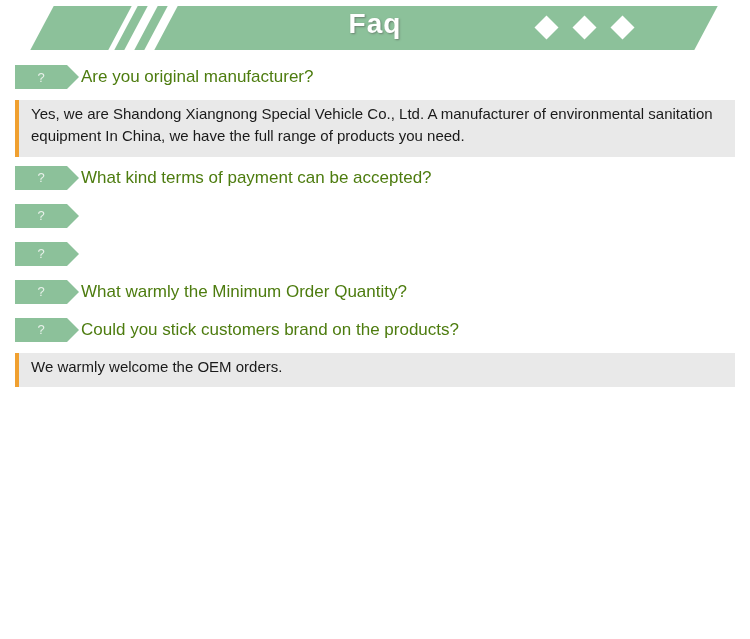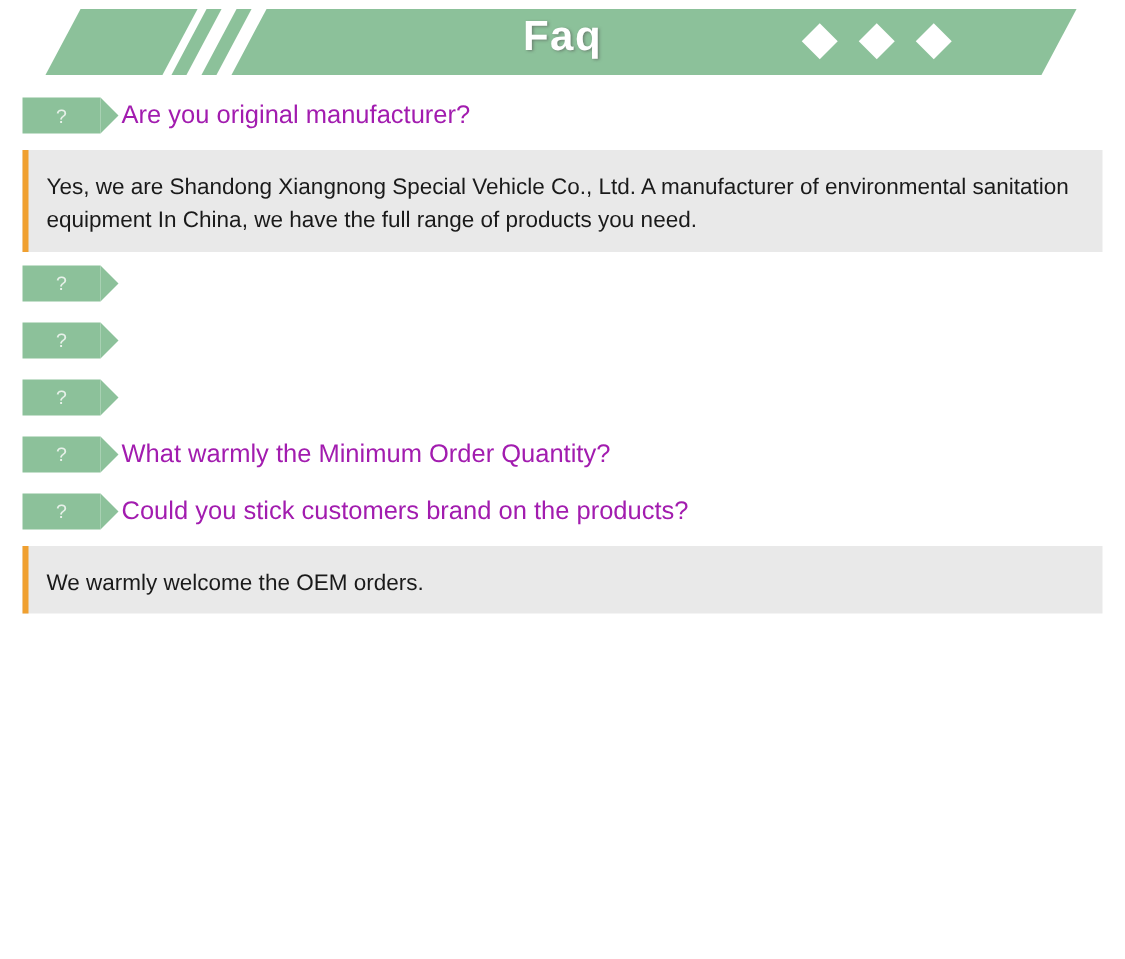--- a/index.html
+++ b/index.html
@@ -129,26 +129,26 @@
     right: -12px;
     top: 0;
     width: 0;
     height: 0;
     border-top: 12px solid transparent;
     border-bottom: 12px solid transparent;
     border-left: 12px solid #8cc19a;
   }
   .q-text {
     font-size: 17px;
-    color: #a21caf;
+    color: #4d7c0f;
   }
   .answer-box {
     background: #e9e9e9;
     border-left: 4px solid #f0a030;
-    padding: 14px 12px 10px 12px;
+    padding: 3px 12px 10px 12px;
     font-size: 15px;
     color: #1a1a1a;
     line-height: 1.45;
     box-sizing: border-box;
   }
 </style>
 </head>
 <body>
 
 <div class="page">
@@ -172,20 +172,21 @@
       <div class="question-row">
         <span class="q-badge">?</span>
         <span class="q-text">Are you original manufacturer?</span>
       </div>
       <div class="answer-box">Yes, we are Shandong Xiangnong Special Vehicle Co., Ltd. A manufacturer of environmental sanitation equipment In China, we have the full range of products you need.</div>
     </div>
 
     <div class="faq-item">
       <div class="question-row">
         <span class="q-badge">?</span>
+        <span class="q-text">What kind terms of payment can be accepted?</span>
       </div>
     </div>
 
     <div class="faq-item">
       <div class="question-row">
         <span class="q-badge">?</span>
       </div>
     </div>
 
     <div class="faq-item">

